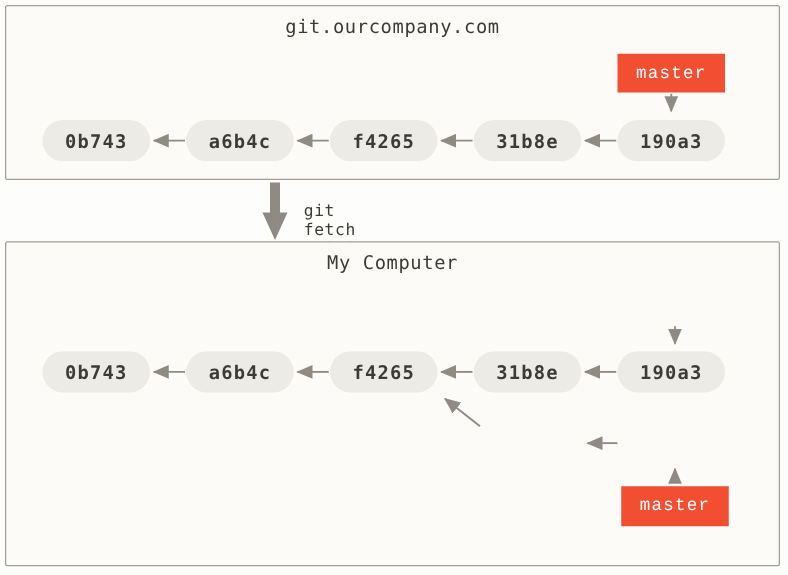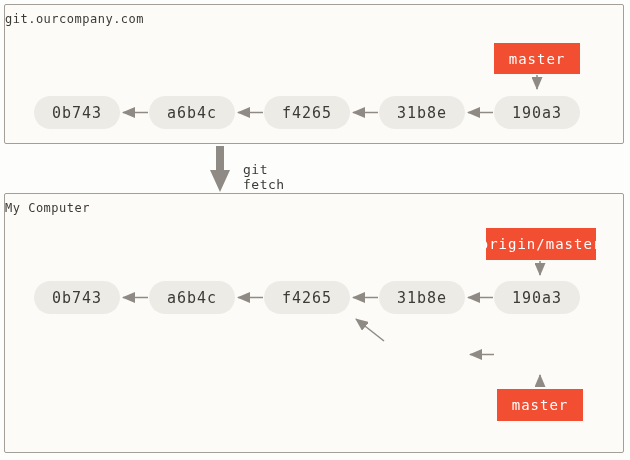--- a/index.html
+++ b/index.html
@@ -10,33 +10,33 @@
   }
   .panel{
     position:absolute;left:4px;width:620px;box-sizing:border-box;
     background:var(--panel-bg,#fcfbf8);
     border:1.5px solid var(--border-gray,#a39e97);
     border-radius:2px;
   }
   .panel-top{top:4px;height:140px;}
   .panel-bottom{top:193px;height:260px;}
   .panel-title{
-    position:absolute;top:7px;left:0;width:100%;
-    font-size:12px;color:var(--text-dark,#3d3b36);letter-spacing:.5px;
+    position:absolute;top:7px;left:0;width:100%;text-align:center;
+    font-size:15px;color:var(--text-dark,#3d3b36);letter-spacing:.5px;
   }
   .pill{
     position:absolute;width:86px;height:33px;border-radius:17px;
     background:var(--pill-bg,#edebe6);
     display:flex;align-items:center;justify-content:center;
-    font-size:15px;color:var(--text-dark,#3d3b36);letter-spacing:1px;
+    font-size:15px;color:var(--text-dark,#3d3b36);letter-spacing:1px;font-weight:bold;
   }
   .branch-label{
     position:absolute;background:var(--accent-red,#f14e32);
     display:flex;align-items:center;justify-content:center;
-    font-size:14px;color:var(--label-text,#ffffff);letter-spacing:1px;
+    font-size:14px;color:var(--label-text,#ffffff);letter-spacing:1px;font-family:Liberation Mono, monospace;
   }
   .arrows{position:absolute;left:0;top:0;pointer-events:none;}
   .arrows line{stroke:var(--arrow-gray,#8f8a83);stroke-width:1.5;}
   .mk{fill:var(--arrow-gray,#8f8a83);}
   .fetch-divider{position:absolute;left:0;top:0;}
   .fetch-arrow{position:absolute;left:200px;top:144px;}
   .fetch-arrow polygon{fill:var(--arrow-gray,#8f8a83);}
   .action-text{
     position:absolute;left:243px;top:162px;font-size:13px;
     color:var(--text-dark,#3d3b36);letter-spacing:.5px;
@@ -85,23 +85,20 @@
 <div class="fetch-divider">
   <svg class="fetch-arrow" width="60" height="52">
     <polygon points="16,2 24,2 24,26 30,26 20,48 10,26 16,26"></polygon>
   </svg>
   <div class="action-text">git fetch origin</div>
 </div>
 
 <div class="panel panel-bottom">
   <div class="panel-title">My Computer</div>
 
-  <div class="branch-label" style="left:481px;top:34px;width:110px;height:32px">
-    <span>origin/master</span>
-  </div>
 
   <div class="pill" style="left:29px;top:87px">
       <span>0b743</span>
     </div>
   <div class="pill" style="left:144px;top:87px">
       <span>a6b4c</span>
     </div>
   <div class="pill" style="left:259px;top:87px">
       <span>f4265</span>
     </div>

